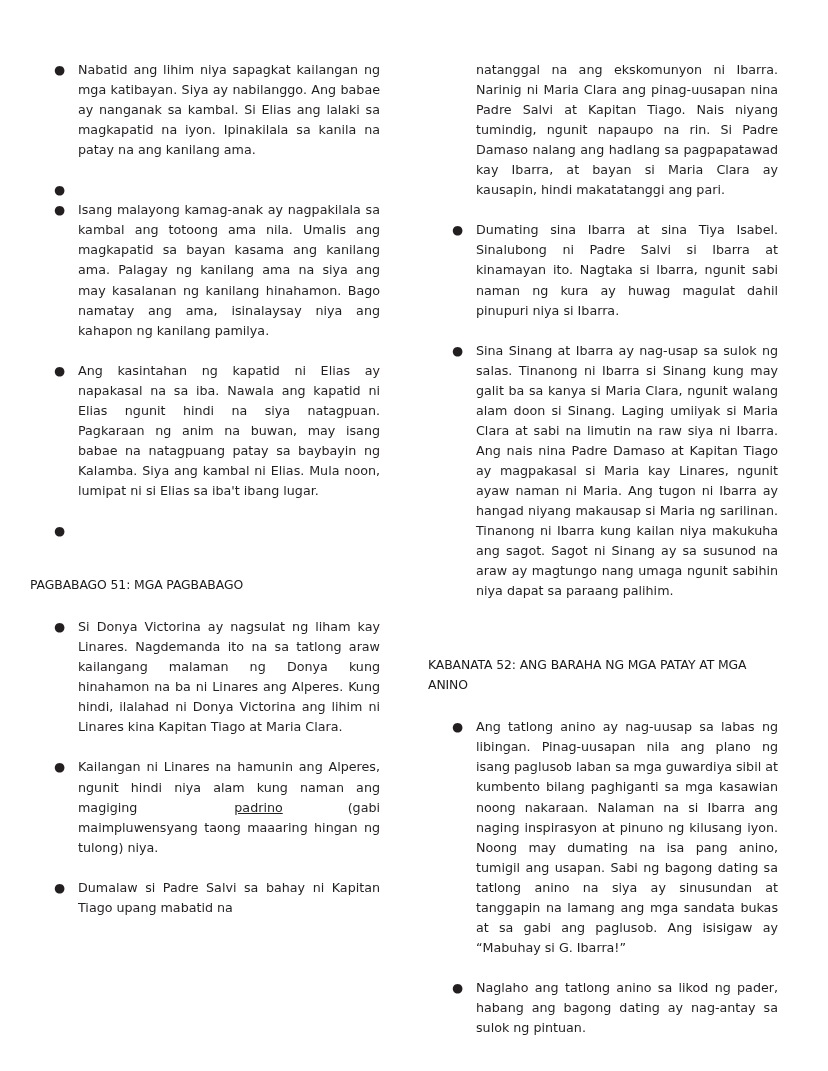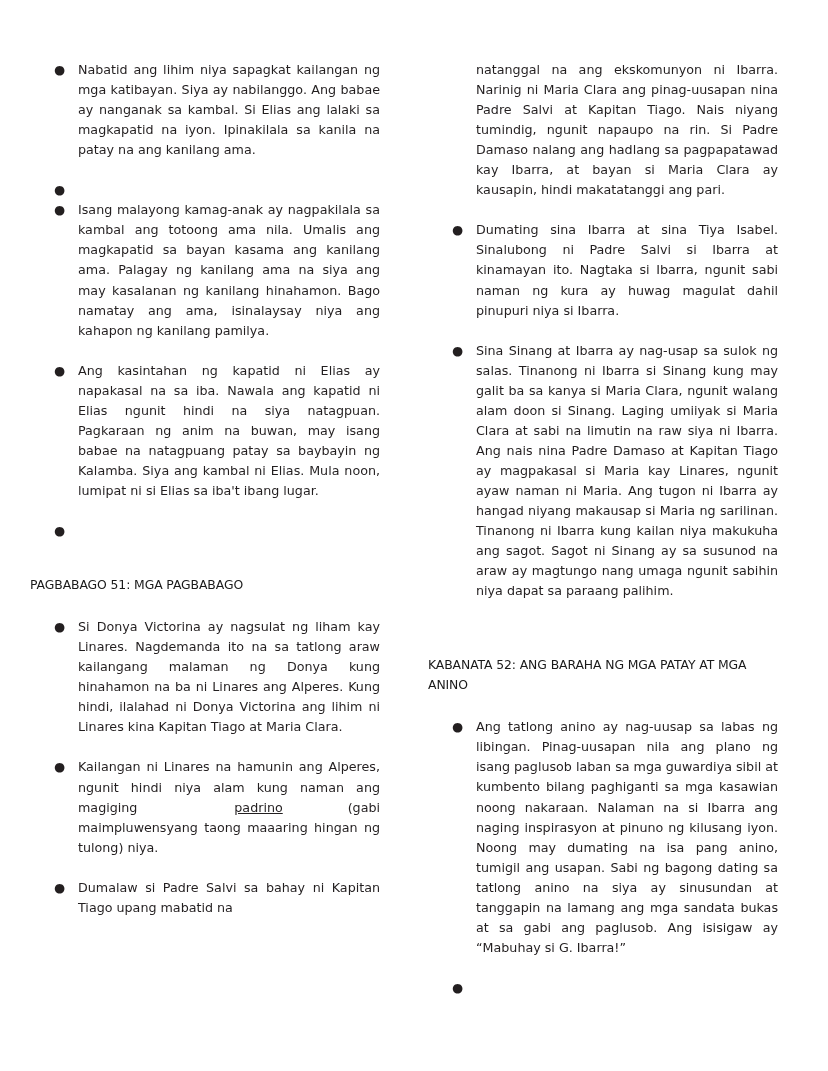--- a/index.html
+++ b/index.html
@@ -158,19 +158,20 @@
       <h2 class="chapter-heading">KABANATA 52: ANG BARAHA NG MGA PATAY AT MGA ANINO</h2>
       <div class="spacer-after-heading"></div>
 
       <ul class="bullet-list">
         <li class="bullet-item">
           <span class="bullet-dot">●</span>
           <span class="bullet-text">Ang tatlong anino ay nag-uusap sa labas ng libingan. Pinag-uusapan nila ang plano ng isang paglusob laban sa mga guwardiya sibil at kumbento bilang paghiganti sa mga kasawian noong nakaraan. Nalaman na si Ibarra ang naging inspirasyon at pinuno ng kilusang iyon. Noong may dumating na isa pang anino, tumigil ang usapan. Sabi ng bagong dating sa tatlong anino na siya ay sinusundan at tanggapin na lamang ang mga sandata bukas at sa gabi ang paglusob. Ang isisigaw ay “Mabuhay si G. Ibarra!”</span>
         </li>
         <li class="bullet-item">
           <span class="bullet-dot">●</span>
+          <span class="bullet-text">Naglaho ang tatlong anino sa likod ng pader, habang ang bagong dating ay nag-antay sa sulok ng pintuan.</span>
         </li>
       </ul>
 
     </div>
 
   </div>
 </div>
 
 </body></html>

